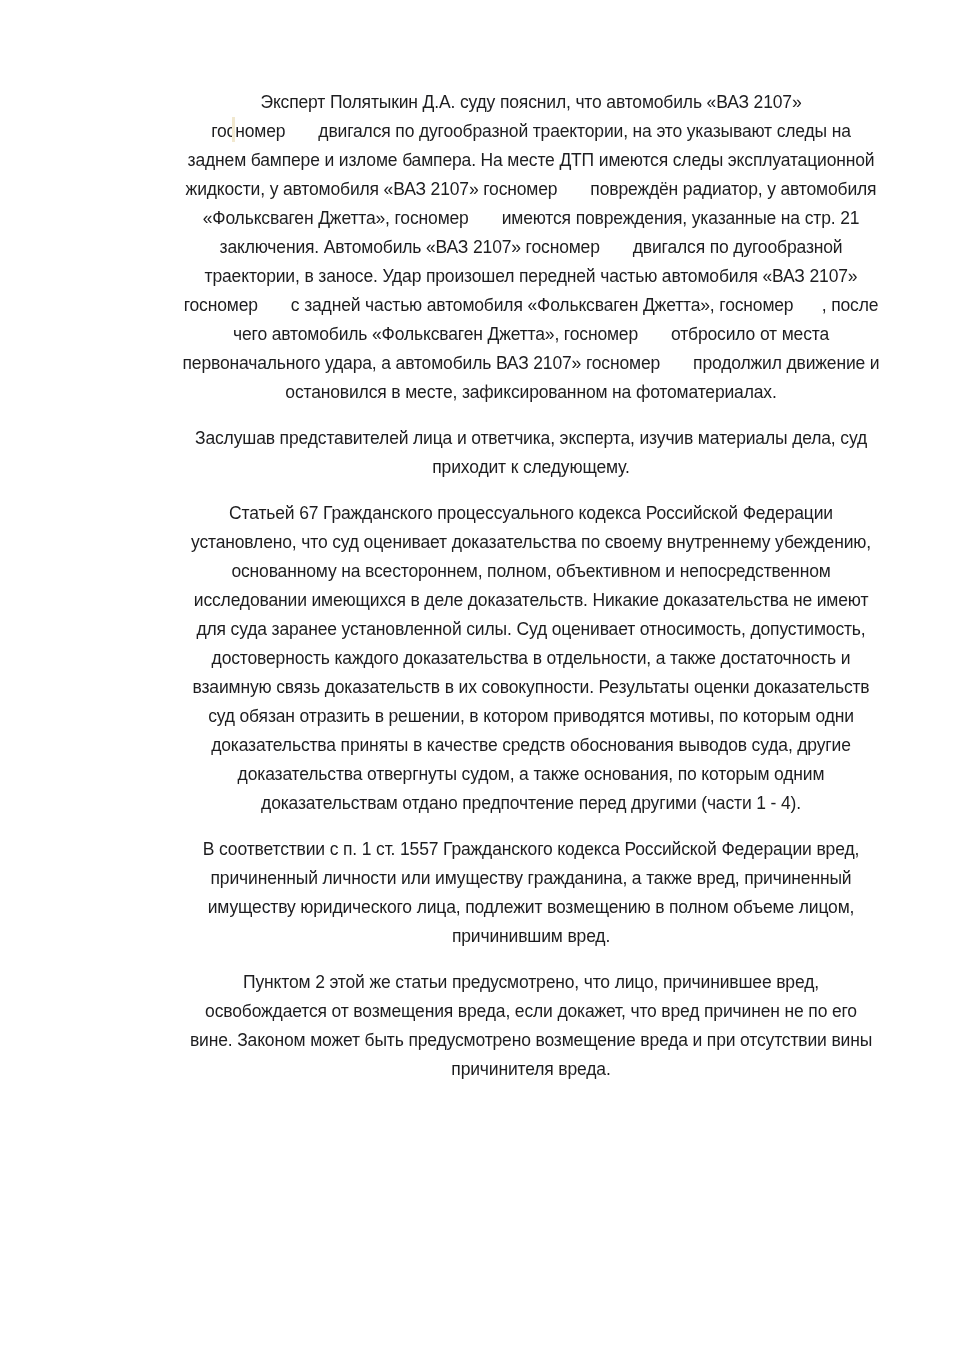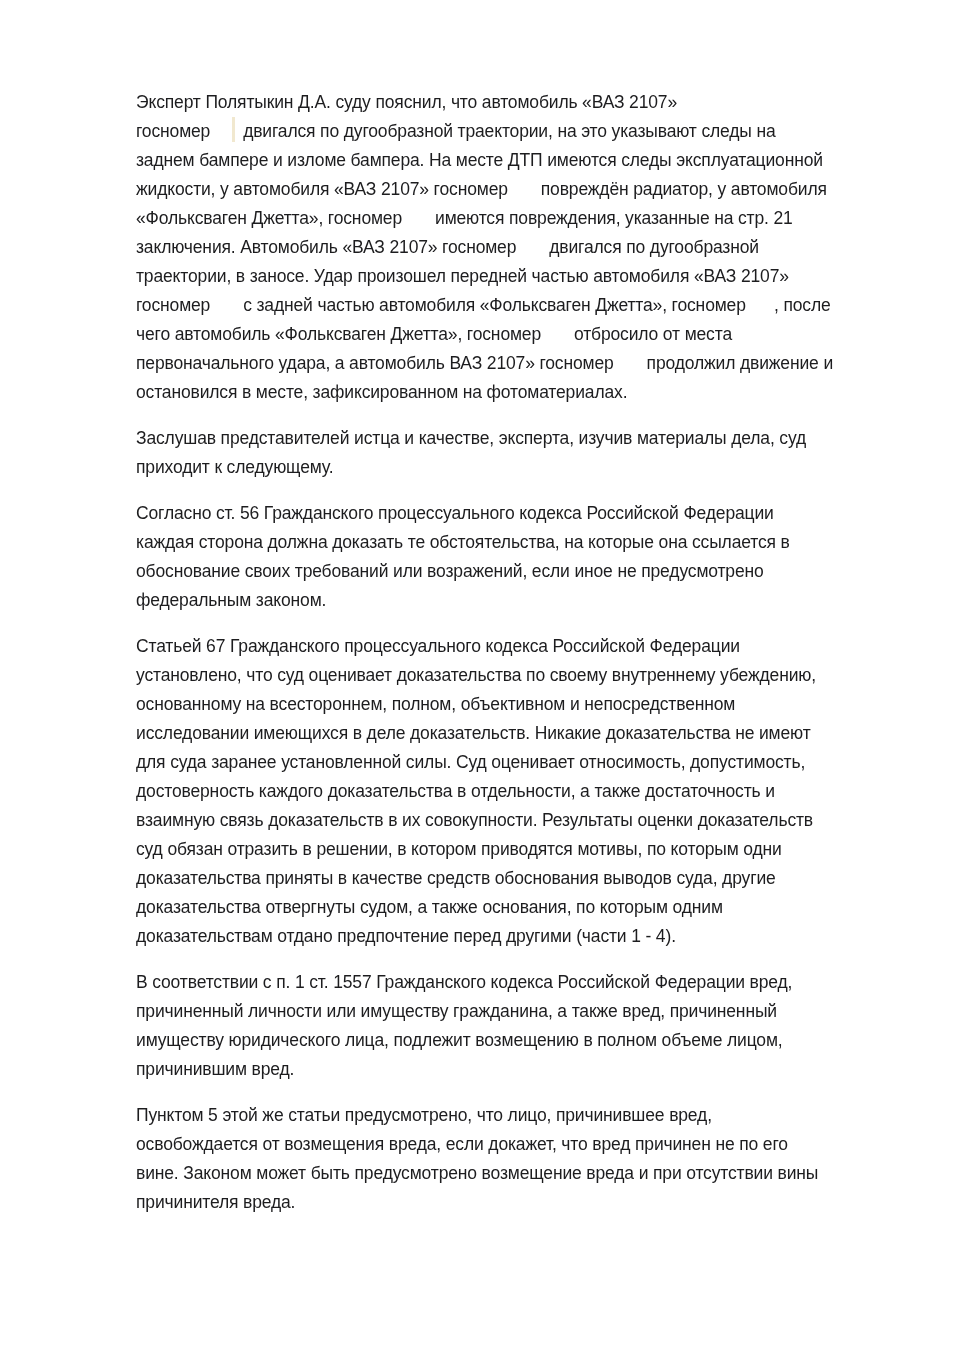--- a/index.html
+++ b/index.html
@@ -21,21 +21,21 @@
     width: 790px;
     color: #1d1d1f;
   }
   .doc-body p {
     margin: 0 0 17px 0;
     font-size: 17.5px;
     line-height: 29px;
     letter-spacing: -0.15px;
     white-space: pre-wrap;
     font-weight: 400;
-    text-align: left;
+    text-align: center;
   }
   .redaction-mark {
     position: absolute;
     left: 232px;
     top: 117px;
     width: 3px;
     height: 25px;
     background: #f1e8cf;
   }
 </style>
@@ -47,40 +47,36 @@
 госномер       двигался по дугообразной траектории, на это указывают следы на
 заднем бампере и изломе бампера. На месте ДТП имеются следы эксплуатационной
 жидкости, у автомобиля «ВАЗ 2107» госномер       повреждён радиатор, у автомобиля
 «Фольксваген Джетта», госномер       имеются повреждения, указанные на стр. 21
 заключения. Автомобиль «ВАЗ 2107» госномер       двигался по дугообразной
 траектории, в заносе. Удар произошел передней частью автомобиля «ВАЗ 2107»
 госномер       с задней частью автомобиля «Фольксваген Джетта», госномер      , после
 чего автомобиль «Фольксваген Джетта», госномер       отбросило от места
 первоначального удара, а автомобиль ВАЗ 2107» госномер       продолжил движение и
 остановился в месте, зафиксированном на фотоматериалах.</p>
-  <p>Заслушав представителей истца и качестве, эксперта, изучив материалы дела, суд
+  <p>Заслушав представителей лица и ответчика, эксперта, изучив материалы дела, суд
 приходит к следующему.</p>
-  <p>Согласно ст. 56 Гражданского процессуального кодекса Российской Федерации
-каждая сторона должна доказать те обстоятельства, на которые она ссылается в
-обоснование своих требований или возражений, если иное не предусмотрено
-федеральным законом.</p>
   <p>Статьей 67 Гражданского процессуального кодекса Российской Федерации
 установлено, что суд оценивает доказательства по своему внутреннему убеждению,
 основанному на всестороннем, полном, объективном и непосредственном
 исследовании имеющихся в деле доказательств. Никакие доказательства не имеют
 для суда заранее установленной силы. Суд оценивает относимость, допустимость,
 достоверность каждого доказательства в отдельности, а также достаточность и
 взаимную связь доказательств в их совокупности. Результаты оценки доказательств
 суд обязан отразить в решении, в котором приводятся мотивы, по которым одни
 доказательства приняты в качестве средств обоснования выводов суда, другие
 доказательства отвергнуты судом, а также основания, по которым одним
 доказательствам отдано предпочтение перед другими (части 1 - 4).</p>
   <p>В соответствии с п. 1 ст. 1557 Гражданского кодекса Российской Федерации вред,
 причиненный личности или имуществу гражданина, а также вред, причиненный
 имуществу юридического лица, подлежит возмещению в полном объеме лицом,
 причинившим вред.</p>
-  <p>Пунктом 5 этой же статьи предусмотрено, что лицо, причинившее вред,
+  <p>Пунктом 2 этой же статьи предусмотрено, что лицо, причинившее вред,
 освобождается от возмещения вреда, если докажет, что вред причинен не по его
 вине. Законом может быть предусмотрено возмещение вреда и при отсутствии вины
 причинителя вреда.</p>
 </main>
 
 <div class="redaction-mark"></div>
 
 </body></html>

